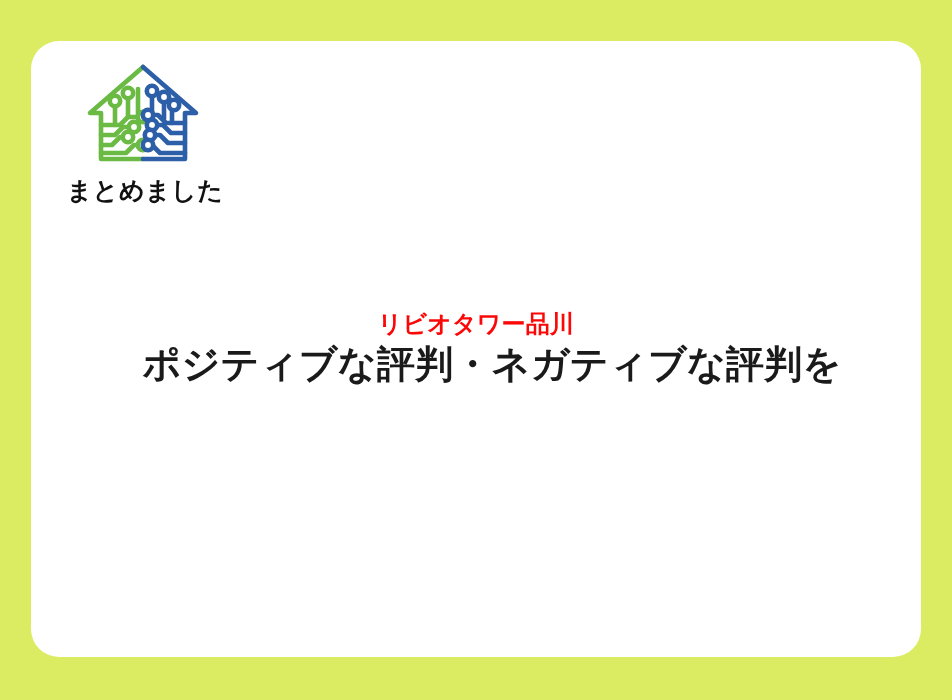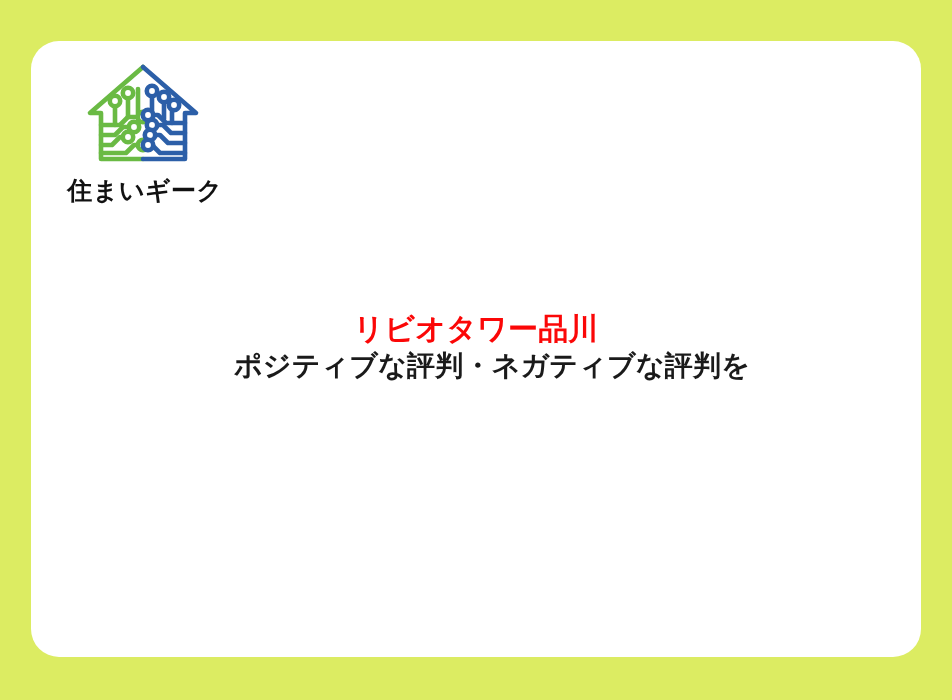--- a/index.html
+++ b/index.html
@@ -69,27 +69,27 @@
 
   .headline-line {
     display: block;
     font-weight: 700;
     line-height: 1.30;
     white-space: nowrap;
     letter-spacing: 0.2px;
   }
 
   #headline-property {
-    font-size: 30px;
+    font-size: 24px;
     color: #fb0707;
   }
 
   #headline-sub-a,
   #headline-sub-b {
-    font-size: 28px;
+    font-size: 38px;
     color: #1a1a1a;
     margin-left: 32px;
   }
 </style>
 </head>
 <body>
 
 <div id="slide">
 
   <div id="card">
@@ -137,21 +137,21 @@
             <circle cx="82" cy="36" r="5.2"></circle>
             <circle cx="92" cy="44" r="5.2"></circle>
             <circle cx="66" cy="54" r="5.2"></circle>
             <circle cx="70" cy="64" r="5.2"></circle>
             <circle cx="68" cy="74" r="5.2"></circle>
             <circle cx="66" cy="84" r="5.2"></circle>
           </g>
         </g>
       </svg>
 
-      <div id="brand-name">住まいギーク</div>
+      <div id="brand-name">まとめました</div>
     </div>
 
     <div id="headline">
       <span class="headline-line" id="headline-property">リビオタワー品川</span>
       <span class="headline-line" id="headline-sub-a">ポジティブな評判・ネガティブな評判を</span>
     </div>
 
   </div>
 </div>
 

